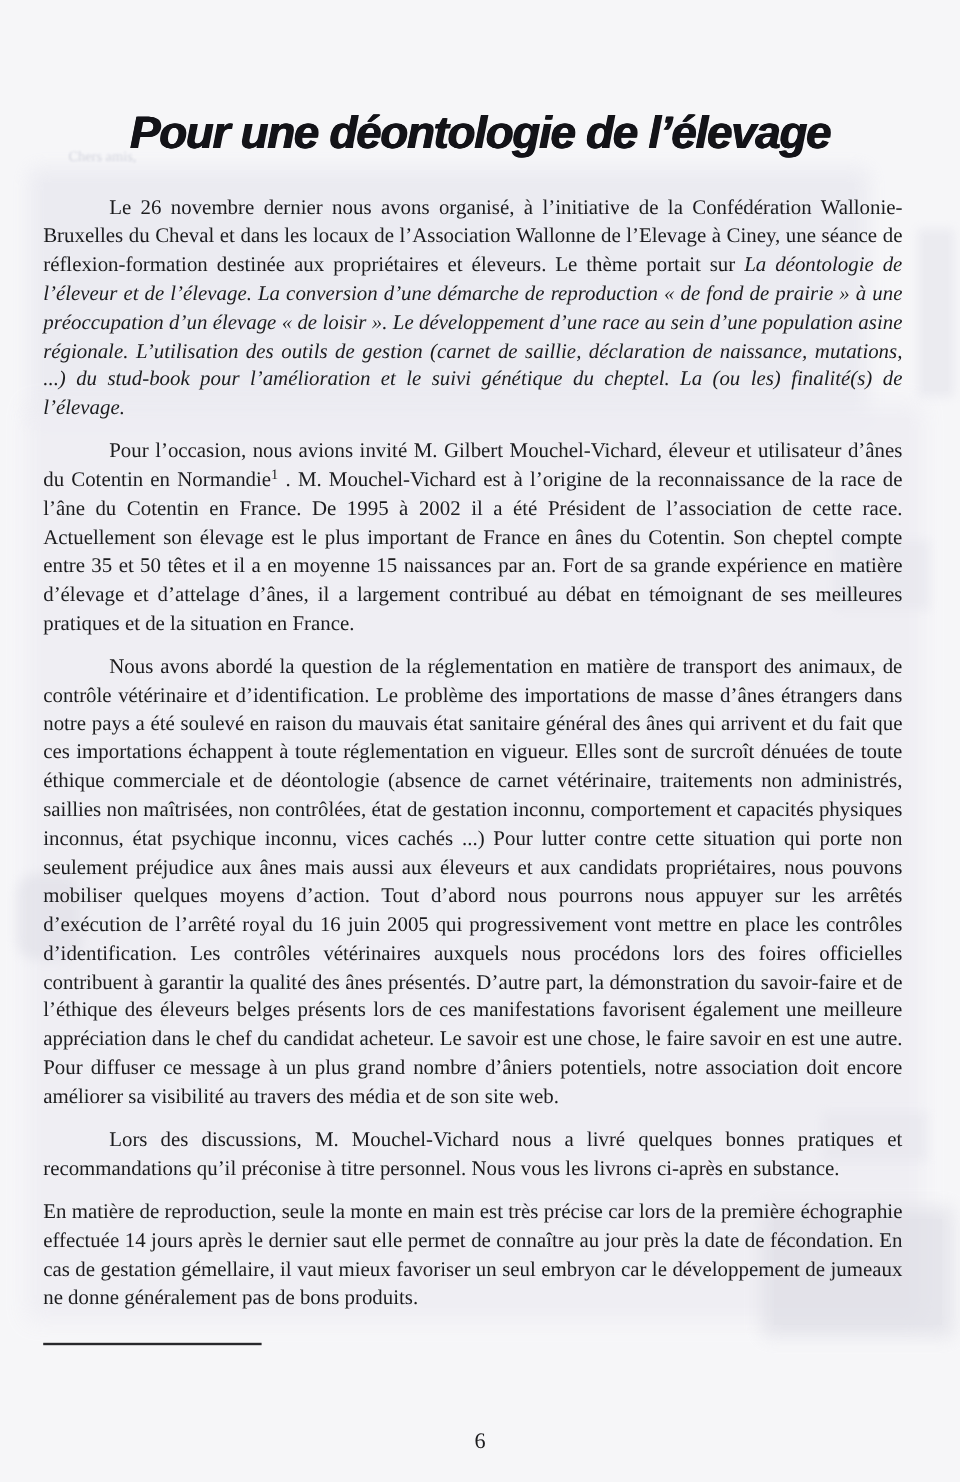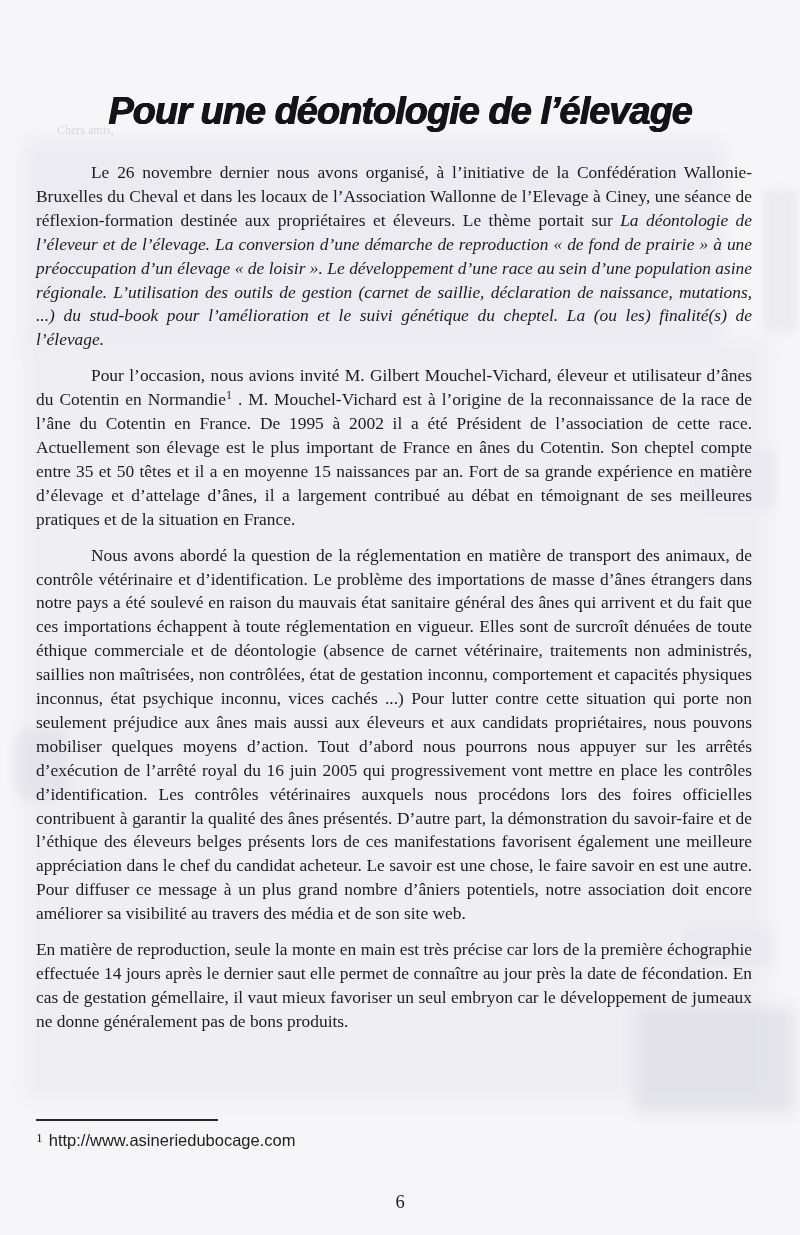--- a/index.html
+++ b/index.html
@@ -75,25 +75,23 @@
   <h1 class="title">
     <span class="tline">Pour une déontologie de l’élevage</span>
   </h1>
 
   <div class="ghost">Chers amis,</div>
 
   <div class="body">
     <p class="para indent"><span class="run-normal">Le 26 novembre dernier nous avons organisé,  à  l’initiative de la Confédération Wallonie-Bruxelles du Cheval et dans  les locaux de l’Association Wallonne de l’Elevage à Ciney, une séance de réflexion-formation destinée aux propriétaires et éleveurs. Le thème portait sur </span><span class="run-italic">La déontologie de l’éleveur et de l’élevage. La conversion d’une démarche de reproduction « de fond de prairie » à une préoccupation d’un élevage « de loisir ». Le développement d’une race au sein d’une population asine régionale. L’utilisation des outils de gestion (carnet de saillie, déclaration de naissance, mutations, ...)  du stud-book pour l’amélioration et le suivi génétique du cheptel. La (ou les) finalité(s) de l’élevage.</span></p>
     <p class="para indent"><span class="run-normal">Pour l’occasion, nous avions invité M. Gilbert Mouchel-Vichard, éleveur et utilisateur d’ânes du Cotentin en Normandie</span><span class="run-sup">1</span><span class="run-normal"> . M. Mouchel-Vichard est à l’origine de la reconnaissance de la race de l’âne du Cotentin en France. De 1995 à 2002 il a été Président de l’association de cette race. Actuellement son élevage est le plus important de France en ânes du Cotentin. Son cheptel compte entre 35 et 50 têtes et il a en moyenne 15 naissances par an. Fort de sa grande expérience en matière d’élevage et d’attelage d’ânes, il a largement contribué au débat en témoignant de ses meilleures pratiques et de la situation en France.</span></p>
     <p class="para indent"><span class="run-normal">Nous avons abordé la question de la réglementation en matière de transport des animaux, de contrôle vétérinaire et d’identification. Le problème des importations de masse d’ânes étrangers dans notre pays a été soulevé en raison du mauvais état sanitaire général des ânes qui arrivent et du fait que ces importations échappent à toute réglementation en vigueur. Elles sont de surcroît dénuées de toute éthique commerciale et de déontologie (absence de carnet vétérinaire, traitements non administrés, saillies non maîtrisées, non contrôlées, état de gestation inconnu, comportement et capacités physiques inconnus, état psychique inconnu, vices cachés ...) Pour lutter contre cette situation qui porte non seulement préjudice aux ânes mais aussi aux éleveurs et aux candidats propriétaires, nous pouvons mobiliser quelques moyens d’action. Tout d’abord nous pourrons nous appuyer sur les arrêtés d’exécution de l’arrêté royal du 16 juin 2005 qui progressivement vont mettre en place les contrôles d’identification. Les contrôles vétérinaires auxquels nous procédons lors des foires officielles contribuent à garantir la qualité des ânes présentés. D’autre part, la démonstration du savoir-faire et de l’éthique des éleveurs belges présents lors de ces manifestations favorisent également une meilleure appréciation dans le chef du candidat acheteur. Le savoir est une chose, le faire savoir en est une autre. Pour diffuser ce message à un plus grand nombre d’âniers potentiels, notre association doit encore améliorer sa visibilité au travers des média et de son site web.</span></p>
+    <p class="para indent"><span class="run-normal">Lors des discussions, M. Mouchel-Vichard nous a livré quelques bonnes pratiques et recommandations qu’il préconise à titre personnel. Nous vous les livrons ci-après en substance.</span></p>
     <p class="para"><span class="run-normal">En matière de reproduction, seule la monte en main est très précise car lors de la première échographie effectuée 14 jours après le dernier saut elle permet de connaître au jour près la date de fécondation. En cas de gestation gémellaire, il vaut mieux favoriser un seul embryon car le développement de jumeaux ne donne généralement pas de bons produits.</span></p>
   </div>
 
   <div class="footnote">
     <div class="fn-rule"></div>
-    <div class="fn-text">
-      <span class="fn-marker">1</span><span class="fn-url">http://www.asineriedubocage.com</span>
-    </div>
   </div>
 
   <div class="pagenum">6</div>
 
 </div>
 
 </body></html>

